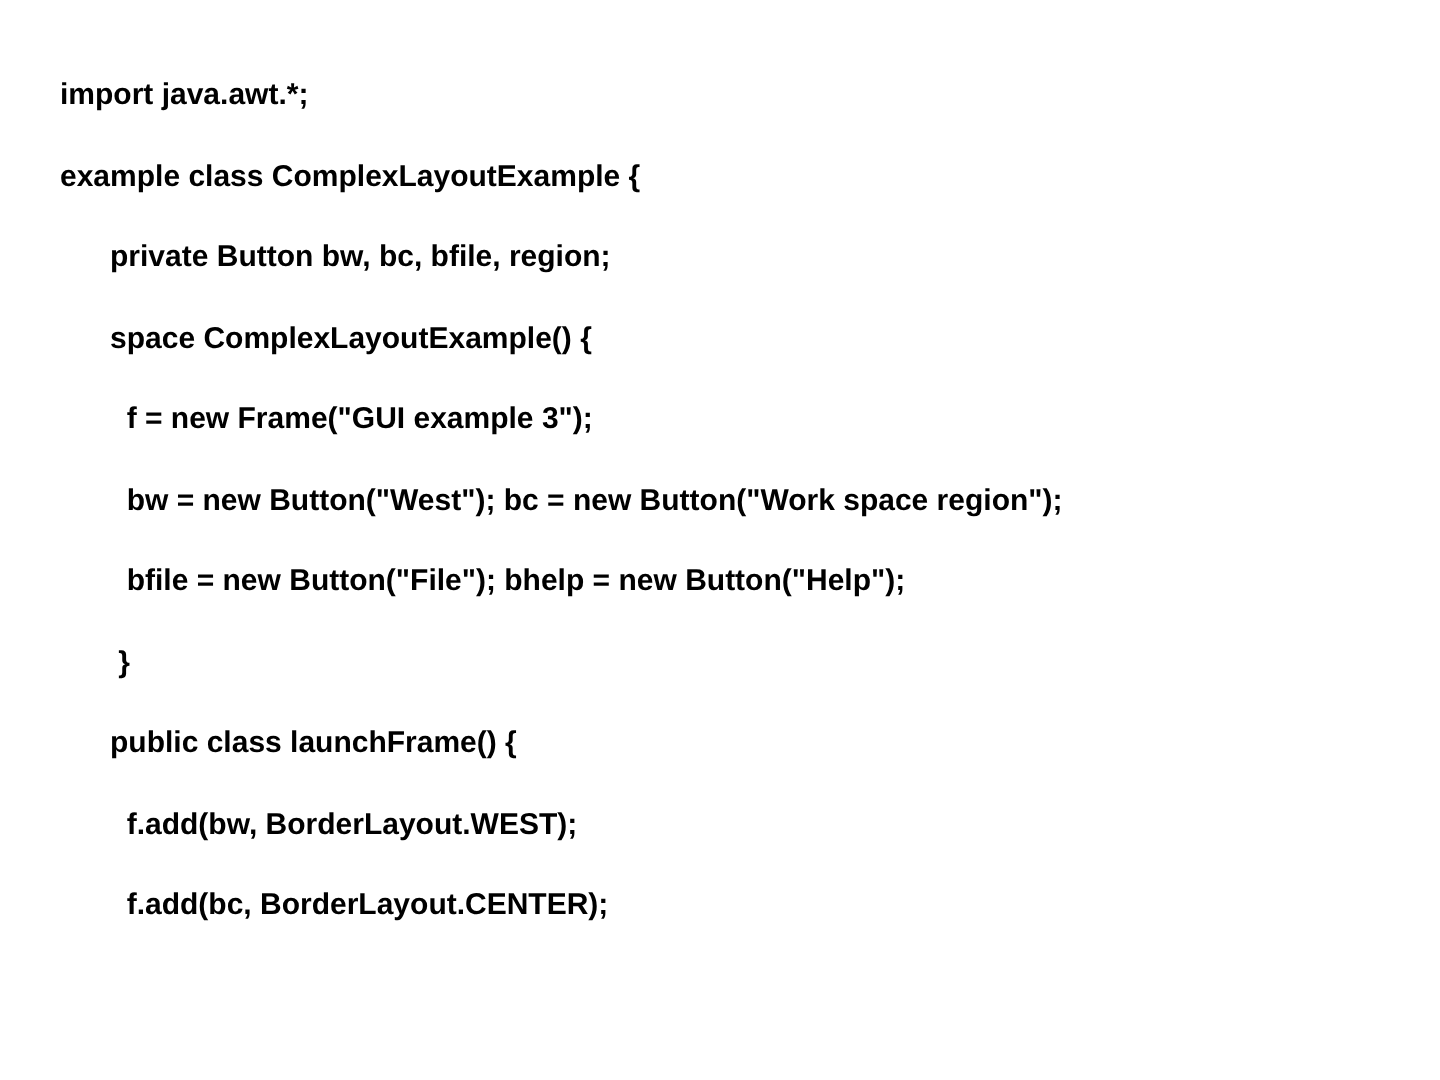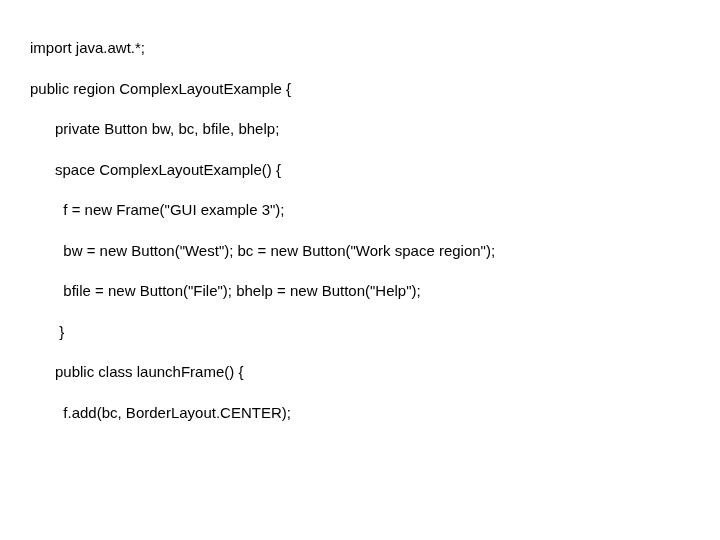--- a/index.html
+++ b/index.html
@@ -10,35 +10,36 @@
     background: #ffffff;
     font-family: Arial, Helvetica, sans-serif;
     font-size: 15px;
     color: #000000;
     line-height: 1.35;
   }
   .code-block {
     padding: 18px 30px 0 30px;
     white-space: pre;
   }
-  .line { display: block; }
+  .line { display: block; font-weight: bold; }
 </style>
 </head>
 <body>
 
 <div class="code-block">
 <span class="line">import java.awt.*;</span>
-<span class="line">public region ComplexLayoutExample {</span>
-<span class="line">      private Button bw, bc, bfile, bhelp;</span>
+<span class="line">example class ComplexLayoutExample {</span>
+<span class="line">      private Button bw, bc, bfile, region;</span>
 <span class="line">      space ComplexLayoutExample() {</span>
 <span class="line">        f = new Frame("GUI example 3");</span>
 <span class="line">        bw = new Button("West"); bc = new Button("Work space region");</span>
 <span class="line">        bfile = new Button("File"); bhelp = new Button("Help");</span>
 <span class="line">       }</span>
 <span class="line">      public class launchFrame() {</span>
+<span class="line">        f.add(bw, BorderLayout.WEST);</span>
 <span class="line">        f.add(bc, BorderLayout.CENTER);</span>
 
 
 
 
 
 
 
 
 

